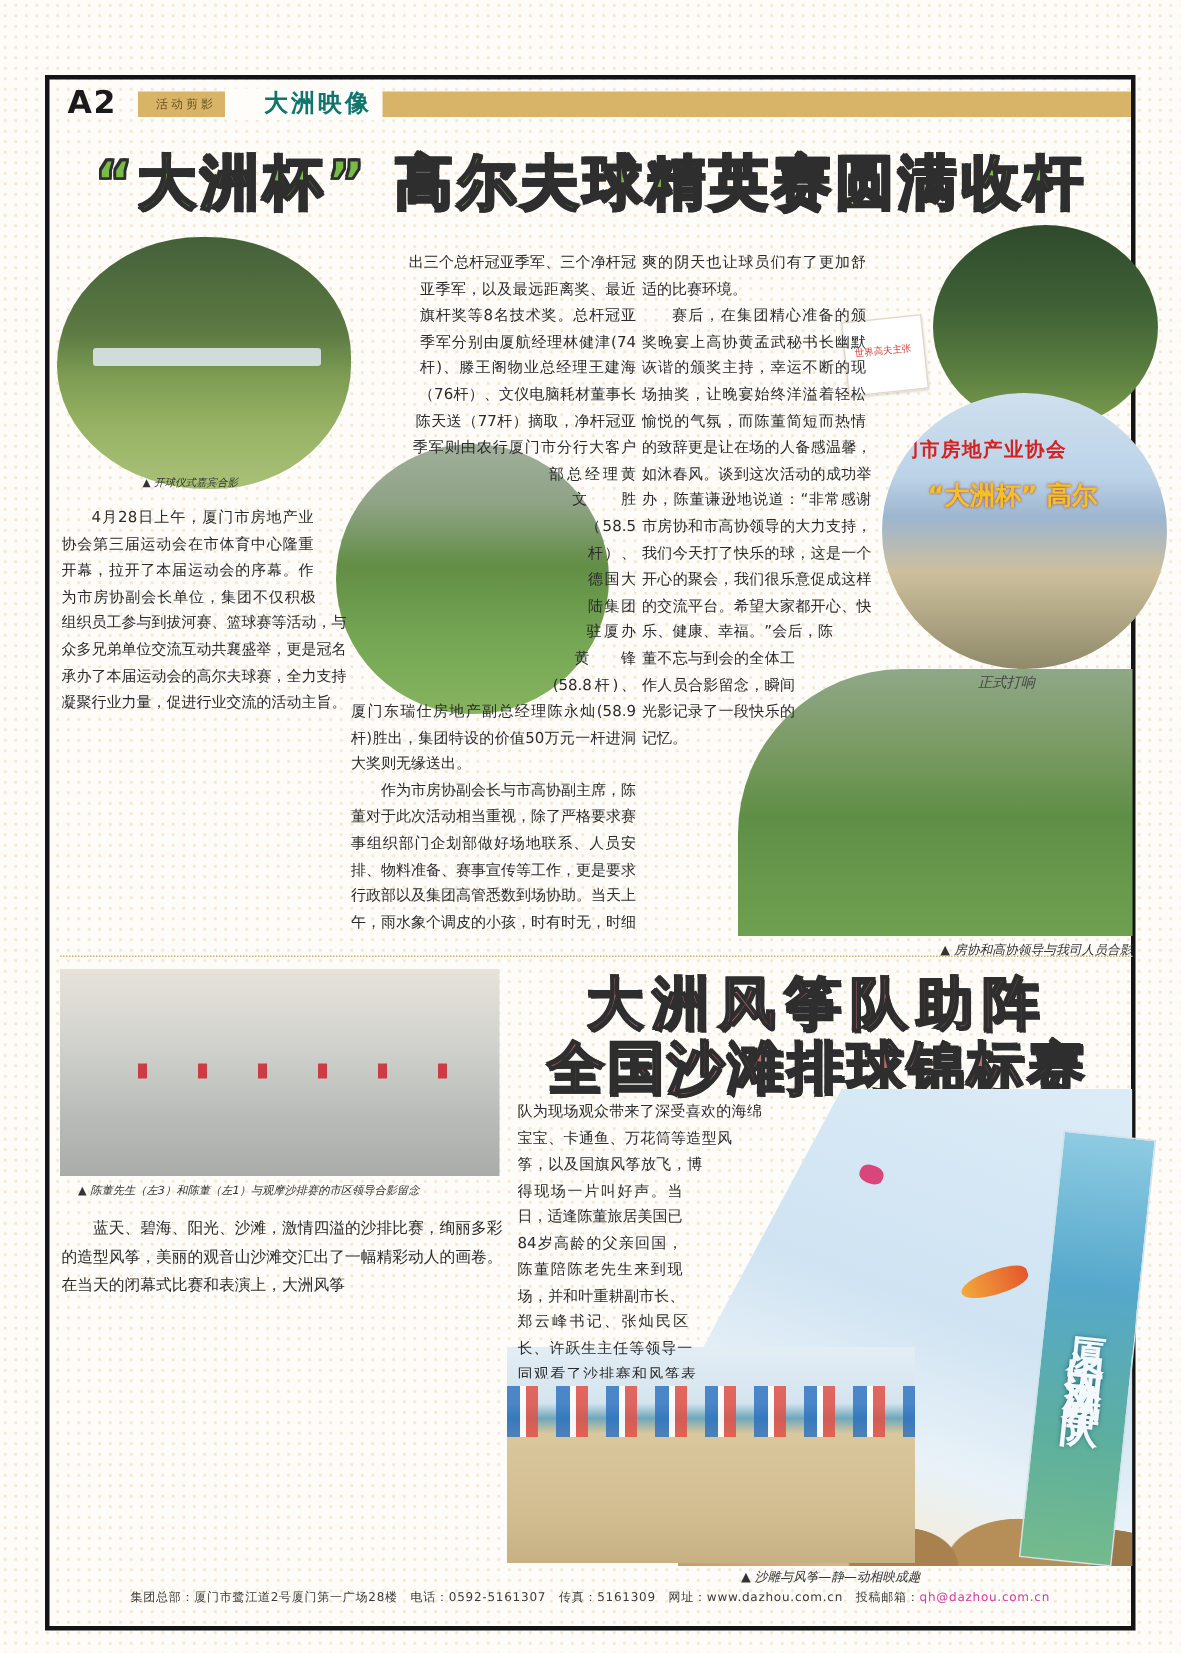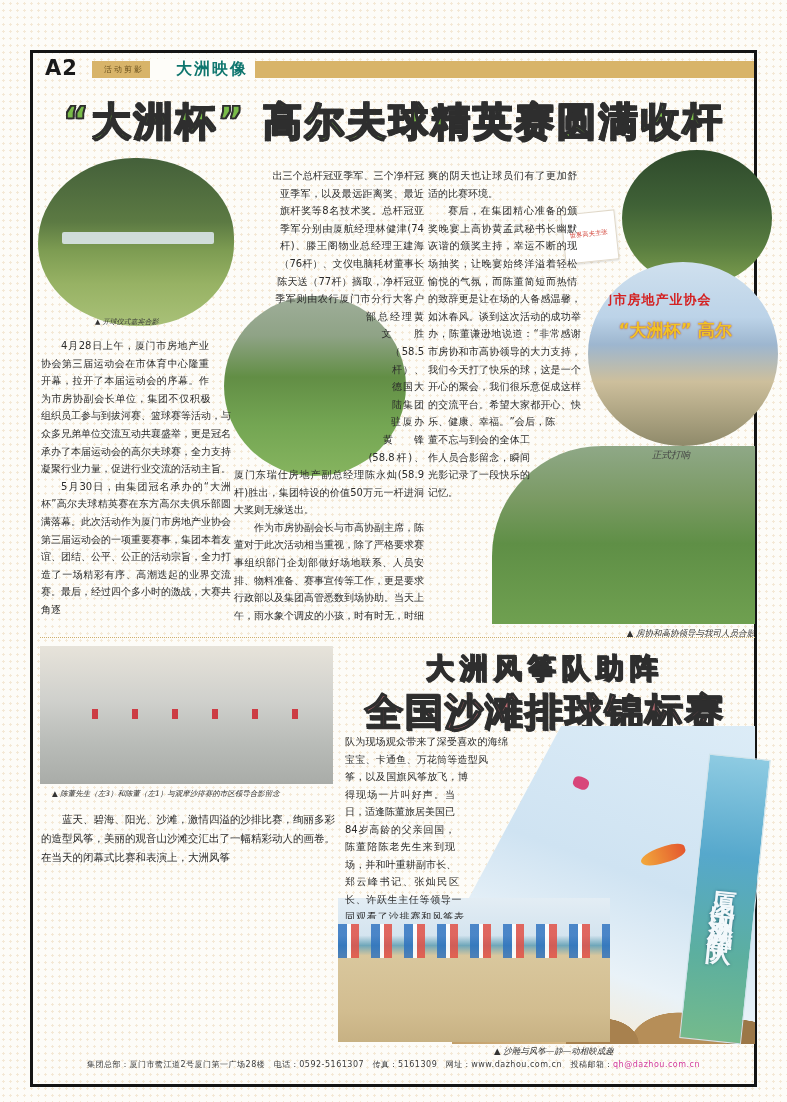--- a/index.html
+++ b/index.html
@@ -93,21 +93,21 @@
   .sp-c3 { float:right; width:92px; height:456px;
            shape-outside:polygon(58% 0,100% 0,100% 100%,0 100%,0 62%,62% 56%,62% 26%,58% 24%); }
   .a2-left { left:41px; top:810px; width:294px; height:200px; font-size:10.5px; line-height:19px; }
   .a2-right { left:345px; top:733px; width:192px; height:186px; font-size:10px; line-height:17.5px; }
   .sp-a2r { float:right; width:82px; height:186px; margin-top:54px;
             shape-outside:polygon(100% 0,100% 100%,30% 100%,0 30%); }
   
   .headline2 { position:absolute; left:345px; top:648px; width:400px; text-align:center;
     font-weight:bold; color:#bb6b72; -webkit-text-stroke:1.4px #2e2e2e;
     text-shadow:1px 1px 0 #2e2e2e, -1px -1px 0 #2e2e2e; }
-  .headline2 .l1 { font-size:28px; letter-spacing:6px; display:block; line-height:42px;}
+  .headline2 .l1 { font-size:38px; letter-spacing:6px; display:block; line-height:42px;}
   .headline2 .l2 { font-size:38px; letter-spacing:2px; display:block; line-height:44px;}
   
   .divider { position:absolute; left:40px; top:637px; width:715px; border-top:1px dotted #cfae6e; }
   .footer { position:absolute; left:36px; top:1059px; width:715px; text-align:center; font-size:8px; color:#3a3a3a; letter-spacing:.5px;}
   .footer .email { color:#d23a9a;margin-top:32px; }
 </style>
 </head>
 <body>
 
 <div class="page-frame"></div>
@@ -134,21 +134,20 @@
 </div>
 <div class="photo groupphoto1"></div>
 
 <div class="caption cap1">▲ 开球仪式嘉宾合影</div>
 <div class="caption cap-award">正式打响</div>
 <div class="caption cap-group">▲ 房协和高协领导与我司人员合影</div>
 
 <div class="col col1">
   <div class="sp sp-c1r"></div>
   <p>4月28日上午，厦门市房地产业协会第三届运动会在市体育中心隆重开幕，拉开了本届运动会的序幕。作为市房协副会长单位，集团不仅积极组织员工参与到拔河赛、篮球赛等活动，与众多兄弟单位交流互动共襄盛举，更是冠名承办了本届运动会的高尔夫球赛，全力支持凝聚行业力量，促进行业交流的活动主旨。</p>
-  <p>5月30日，由集团冠名承办的“大洲杯”高尔夫球精英赛在东方高尔夫俱乐部圆满落幕。此次活动作为厦门市房地产业协会第三届运动会的一项重要赛事，集团本着友谊、团结、公平、公正的活动宗旨，全力打造了一场精彩有序、高潮迭起的业界交流赛。最后，经过四个多小时的激战，大赛共角逐</p>
 </div>
 <div class="col col2">
   <div class="sp sp-c2a"></div>
   <div class="sp sp-c2b"></div>
   <p style="text-indent:0">出三个总杆冠亚季军、三个净杆冠亚季军，以及最远距离奖、最近旗杆奖等8名技术奖。总杆冠亚季军分别由厦航经理林健津(74杆)、滕王阁物业总经理王建海（76杆）、文仪电脑耗材董事长陈天送（77杆）摘取，净杆冠亚季军则由农行厦门市分行大客户部总经理黄文胜（58.5杆）、德国大陆集团驻厦办黄锋(58.8杆)、厦门东瑞仕房地产副总经理陈永灿(58.9杆)胜出，集团特设的价值50万元一杆进洞大奖则无缘送出。</p>
   <p>作为市房协副会长与市高协副主席，陈董对于此次活动相当重视，除了严格要求赛事组织部门企划部做好场地联系、人员安排、物料准备、赛事宣传等工作，更是要求行政部以及集团高管悉数到场协助。当天上午，雨水象个调皮的小孩，时有时无，时细时疾，让已经做好赛前准备的我们不由得担忧赛事是否能如期举行。所幸，随着开杆时间的临近，天公开始作美，雨渐渐停息，凉</p>
 </div>
 <div class="col col3">
   <div class="sp sp-c3"></div>
   <p style="text-indent:0">爽的阴天也让球员们有了更加舒适的比赛环境。</p>

